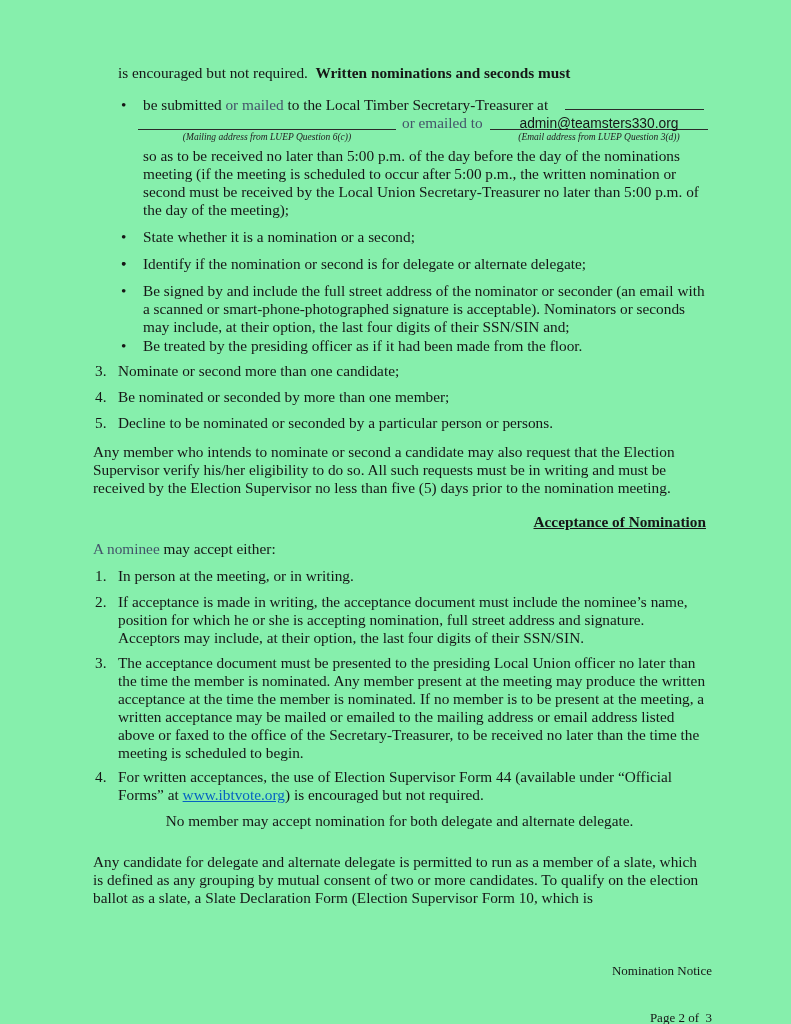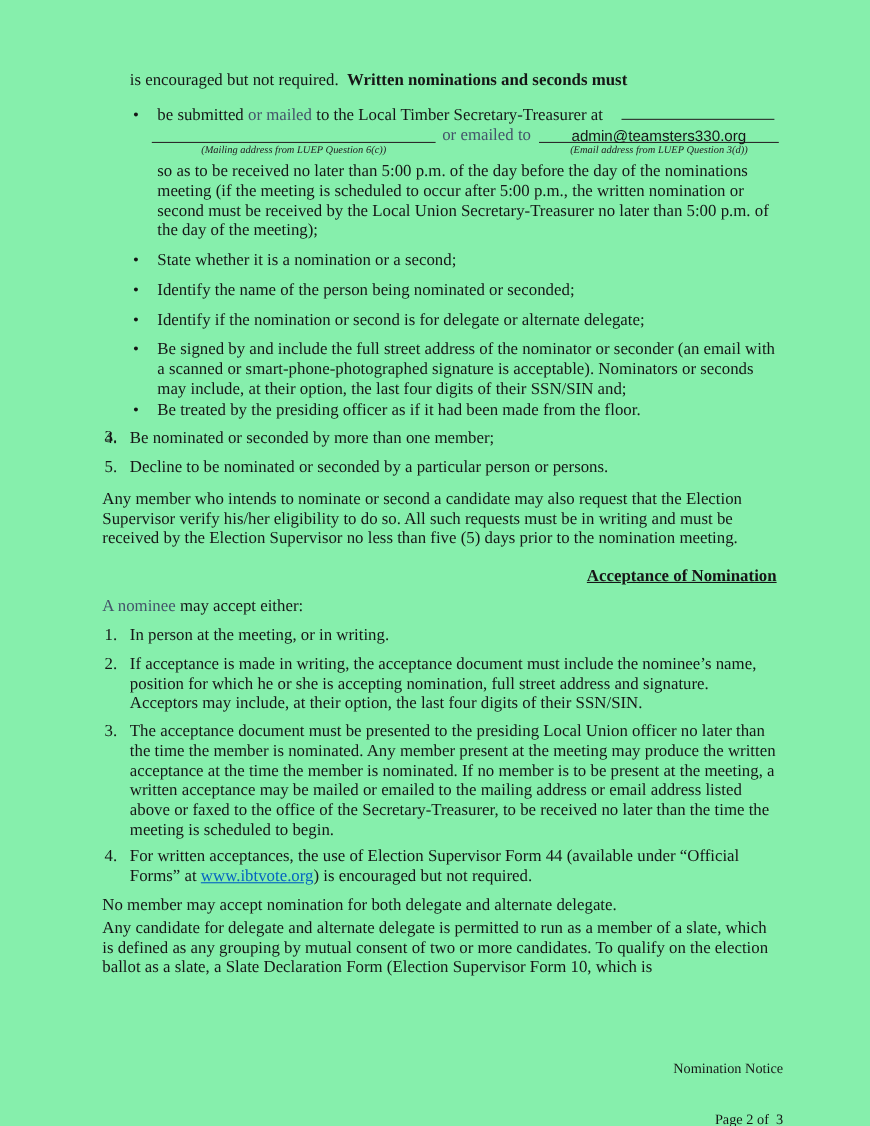--- a/index.html
+++ b/index.html
@@ -58,21 +58,21 @@
   .cap-email{left:347px;width:218px;}
   .cont{margin-top:2px;}
 
   .para{margin-bottom:9px;}
   .para-elig{margin-bottom:16px;}
   .heading{font-weight:bold;text-decoration:underline;margin-bottom:9px;}
   .nominee-line{margin-bottom:9px;}
   .mb7{margin-bottom:7px;}
   .mb6{margin-bottom:6px;}
   .mb11{margin-bottom:11px;}
-  .no-member{margin-bottom:3px;}
+  .no-member{margin-bottom:23px;text-align:center;}
 
   .footer{
     position:absolute;
     top:931px;right:79px;
     text-align:right;
     font-size:13px;line-height:15.8px;
     white-space:pre;
   }
 </style>
 </head>
@@ -100,37 +100,37 @@
         <p class="cont">so as to be received no later than 5:00 p.m. of the day before the day of the nominations meeting (if the meeting is scheduled to occur after 5:00 p.m., the written nomination or second must be received by the Local Union Secretary-Treasurer no later than 5:00 p.m. of the day of the meeting);</p>
       </div>
     </div>
 
     <div class="bitem">
       <span class="marker">•</span>
       <span>State whether it is a nomination or a second;</span>
     </div>
     <div class="bitem">
       <span class="marker">•</span>
-      <span>Identify the name of the person being nominated or seconded;</span>
     </div>
     <div class="bitem">
       <span class="marker">•</span>
       <span>Identify if the nomination or second is for delegate or alternate delegate;</span>
     </div>
     <div class="bitem tight">
       <span class="marker">•</span>
       <span>Be signed by and include the full street address of the nominator or seconder (an email with a scanned or smart-phone-photographed signature is acceptable). Nominators or seconds may include, at their option, the last four digits of their SSN/SIN and;</span>
     </div>
     <div class="bitem mb7">
       <span class="marker">•</span>
       <span>Be treated by the presiding officer as if it had been made from the floor.</span>
     </div>
 
     <div class="nitem">
       <span class="nnum">3.</span>
+      <span>Nominate or second more than one candidate;</span>
     </div>
     <div class="nitem">
       <span class="nnum">4.</span>
       <span>Be nominated or seconded by more than one member;</span>
     </div>
     <div class="nitem mb11">
       <span class="nnum">5.</span>
       <span>Decline to be nominated or seconded by a particular person or persons.</span>
     </div>
 

